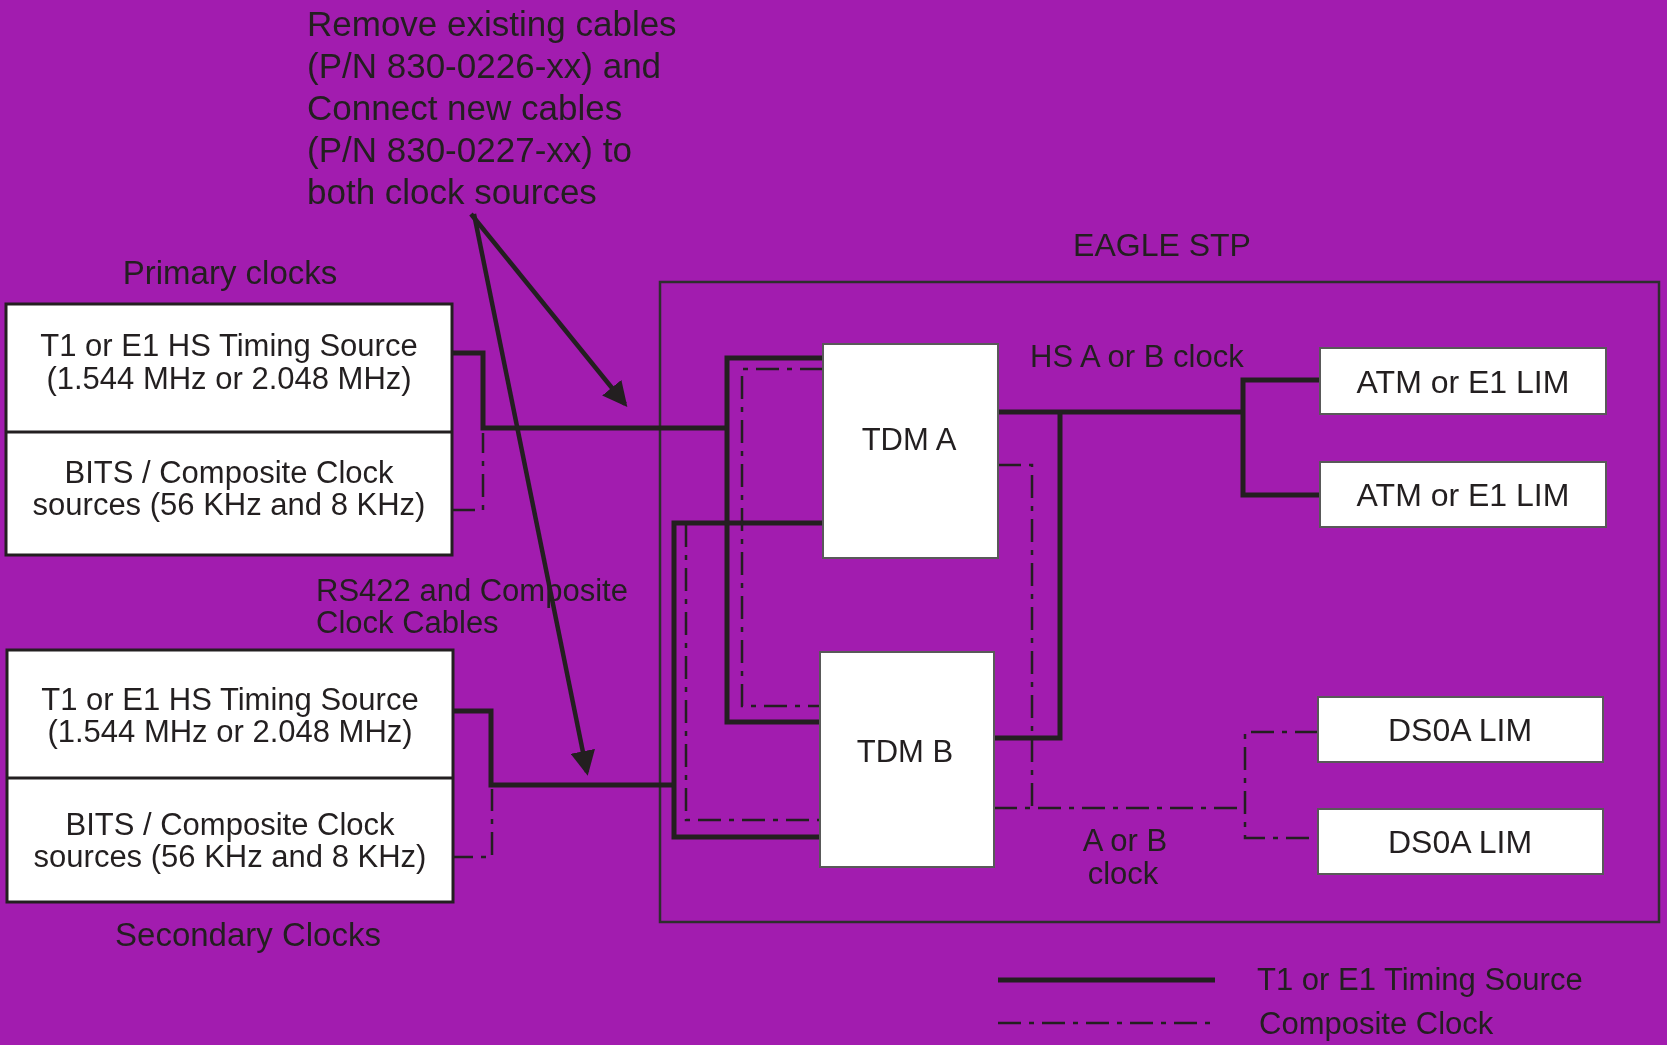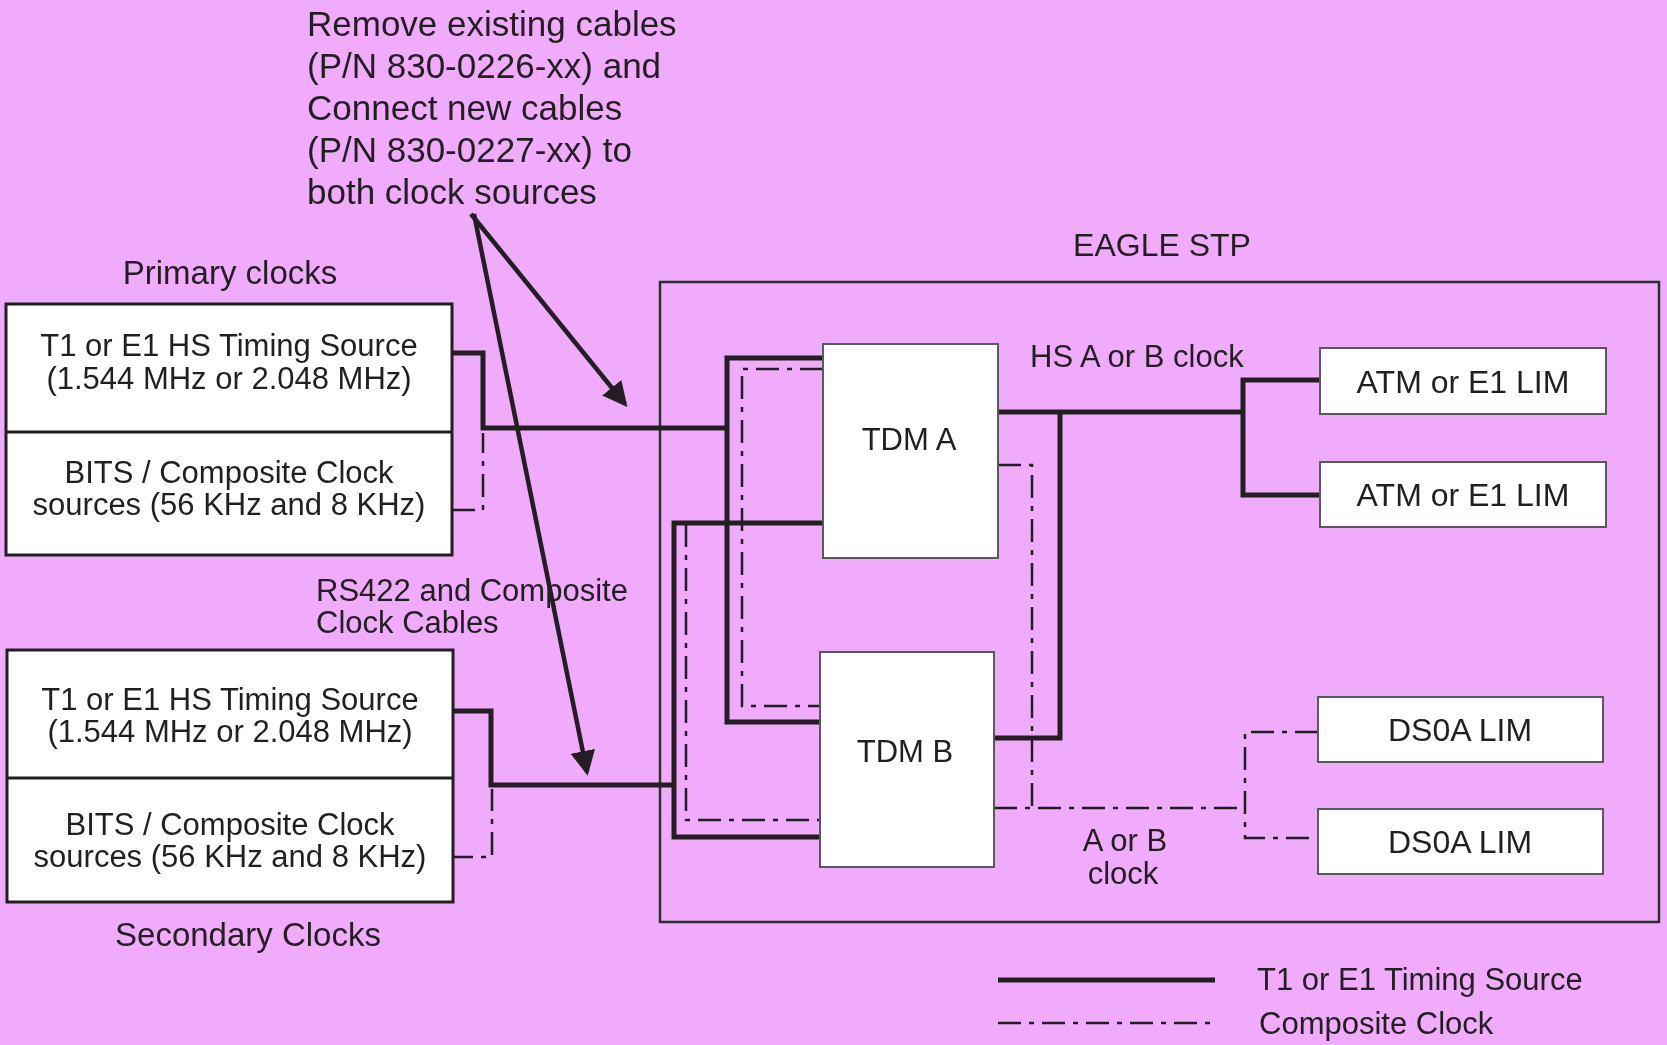--- a/index.html
+++ b/index.html
@@ -1,16 +1,16 @@
 <!DOCTYPE html>
 <html><head>
 <meta charset="utf-8">
 <style>
   html,body{margin:0;padding:0;background:#ffffff;}
-  .stage{position:relative;width:1667px;height:1045px;background:#f0abfc;overflow:hidden;
+  .stage{position:relative;width:1667px;height:1045px;background:#a21caf;overflow:hidden;
          font-family:"Liberation Sans", sans-serif;}
   svg{display:block;}
   svg text{fill:#231f20;font-family:"Liberation Sans", sans-serif;}
   .f35{font-size:35px;}
   .f33{font-size:33px;}
   .f32{font-size:32px;}
   .f31{font-size:31px;}
   .mid{text-anchor:middle;}
   .ln{stroke:#231f20;fill:none;}
   .thick{stroke-width:5;}

